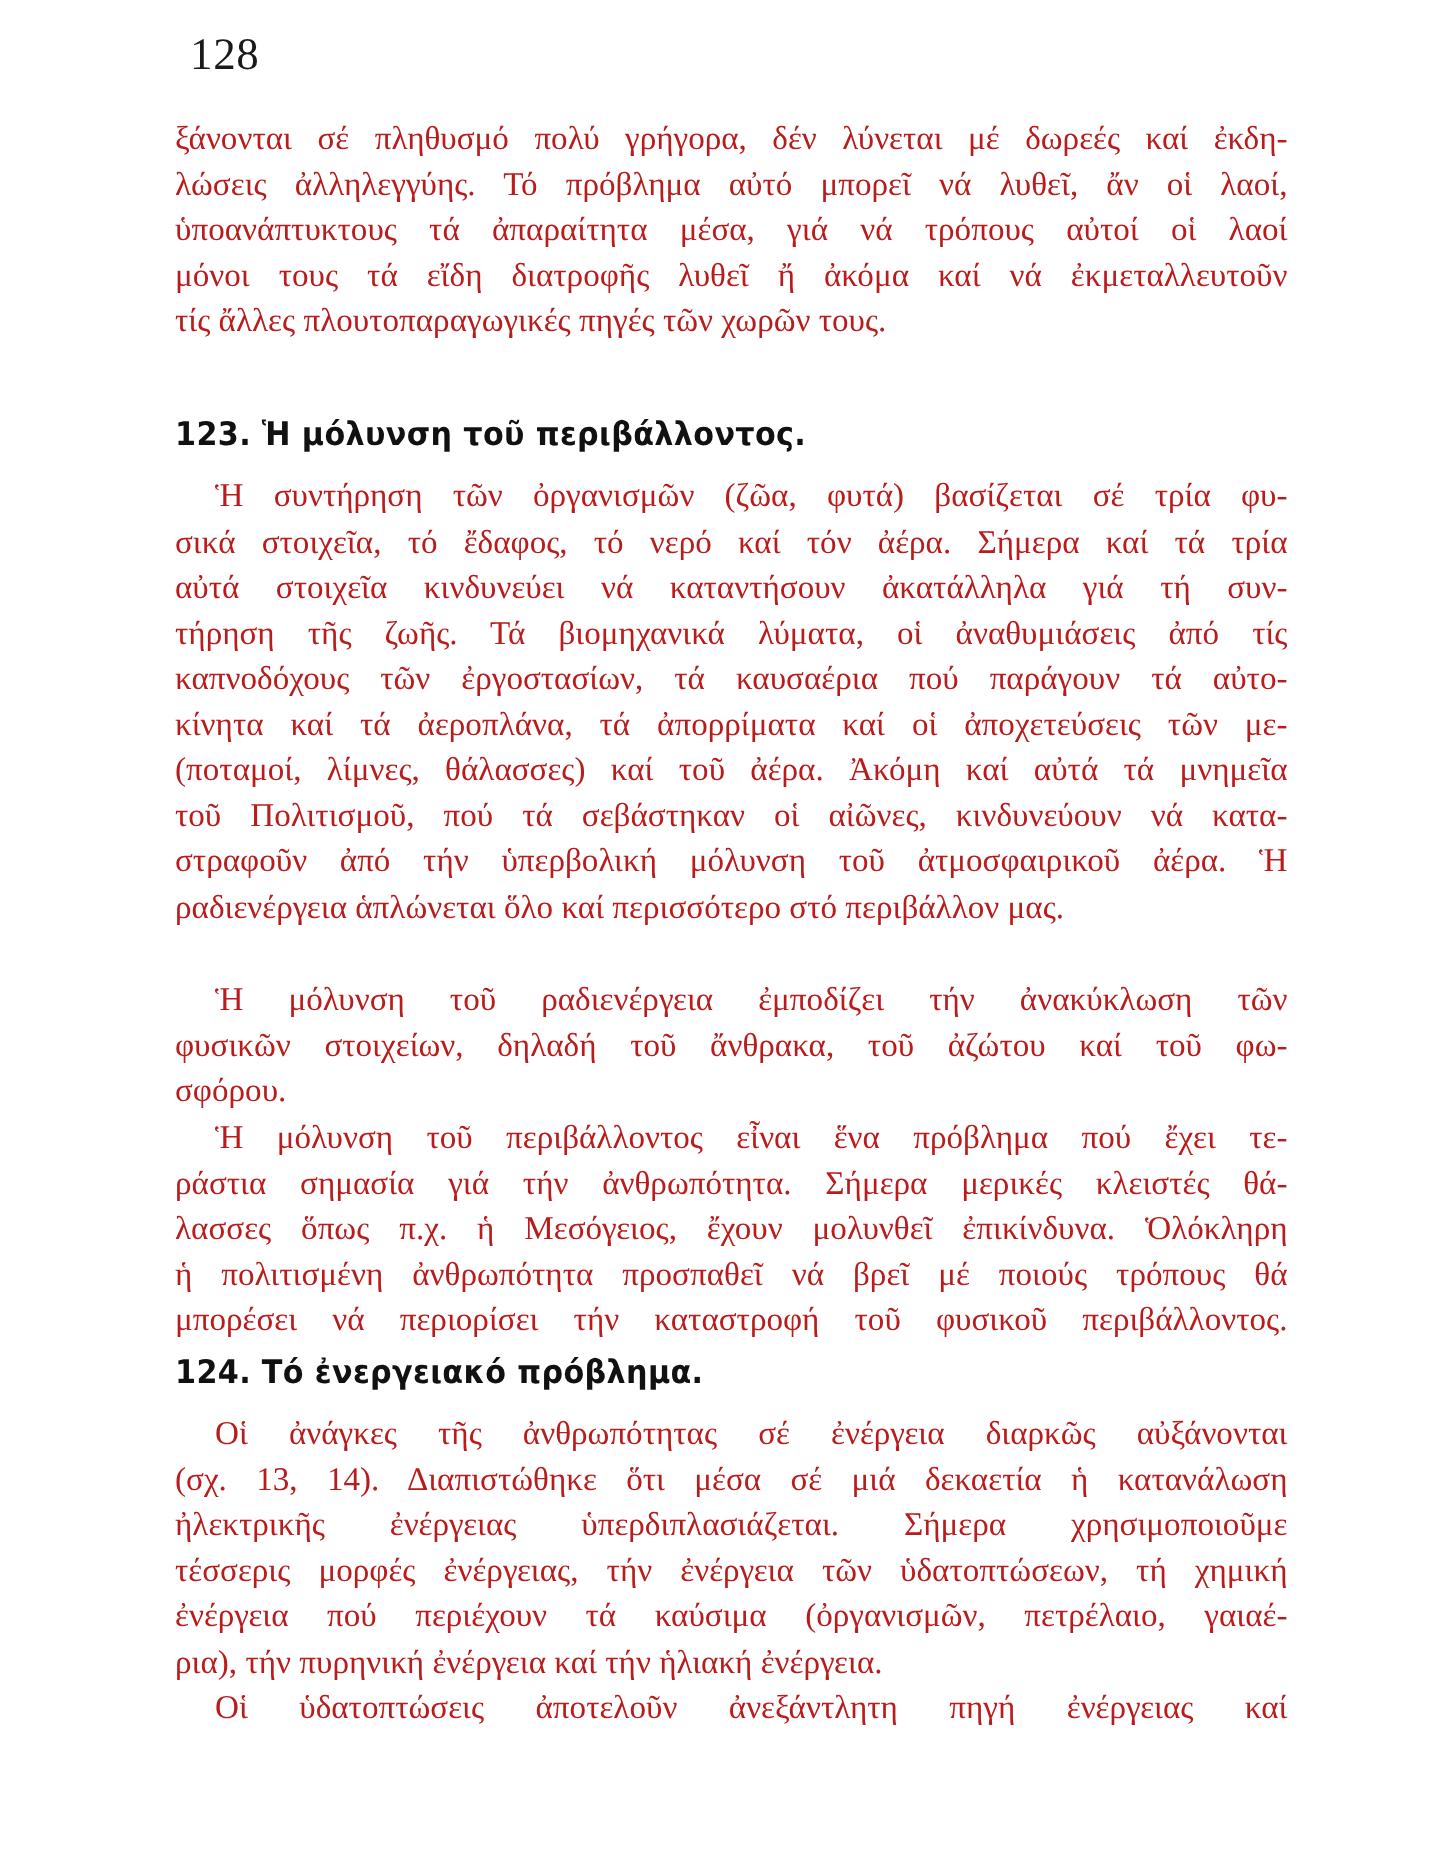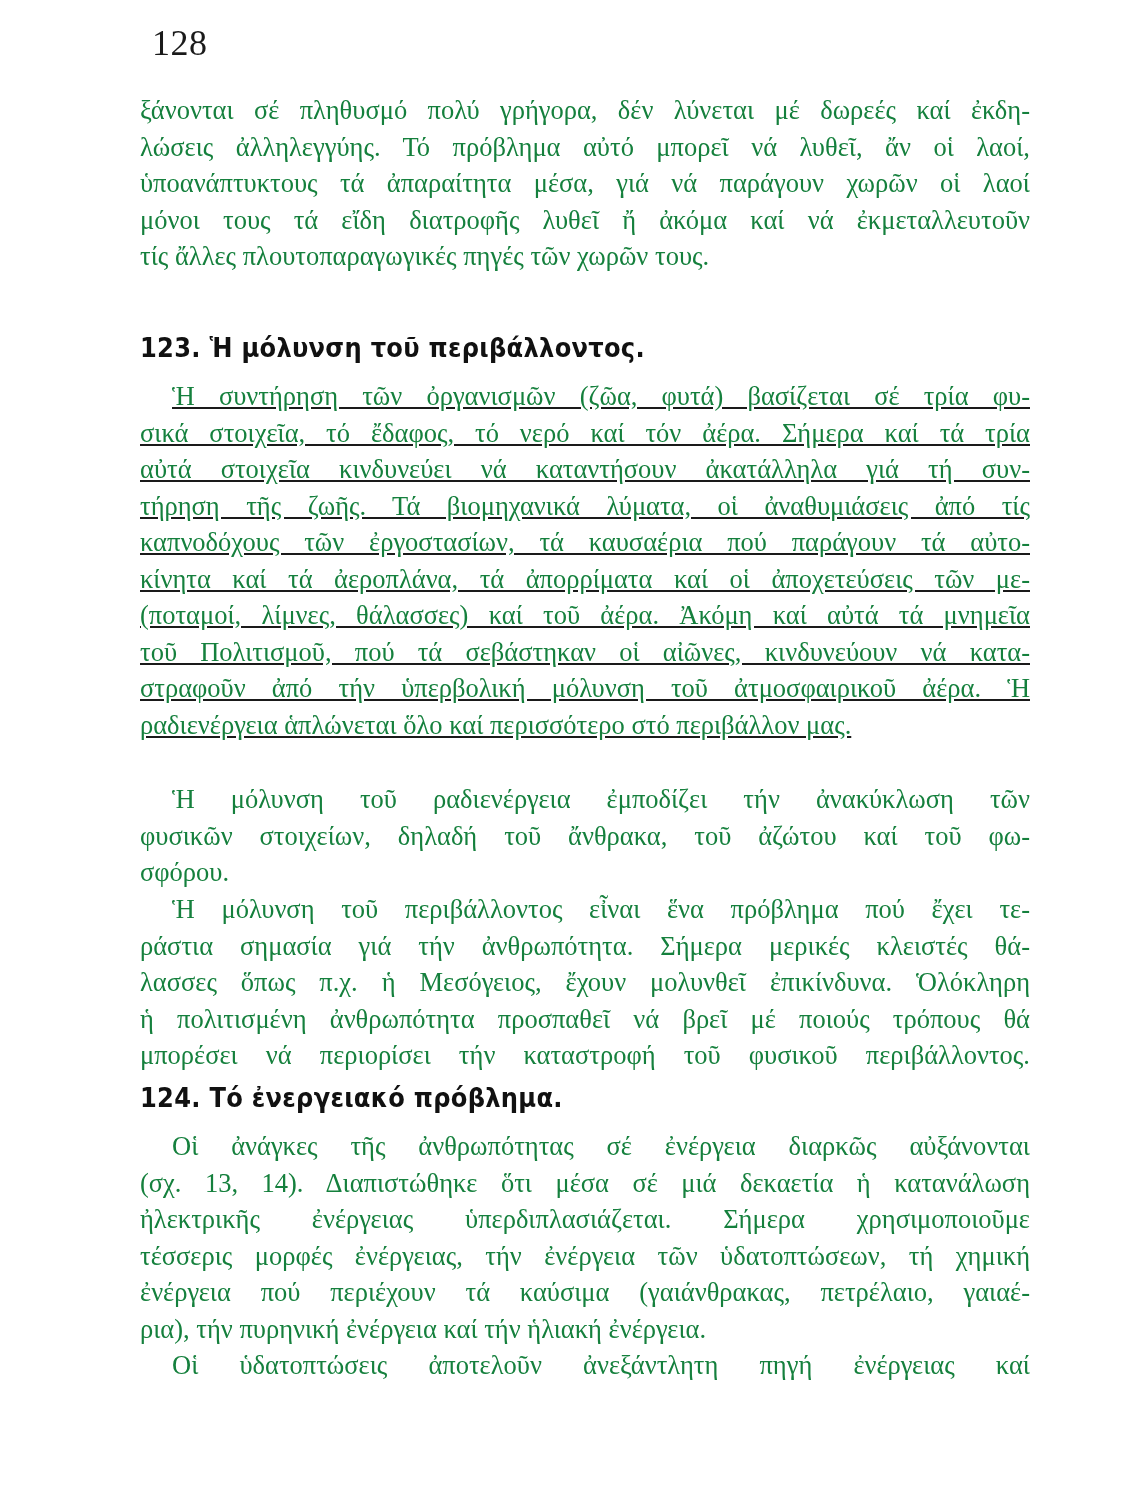--- a/index.html
+++ b/index.html
@@ -5,47 +5,47 @@
   html, body { margin: 0; padding: 0; background: #ffffff; }
   body { width: 1148px; height: 1500px; position: relative; overflow: hidden; color: #1a1a1a; }
   .page-number {
     position: absolute; left: 152px; top: 22px;
     font-family: "Liberation Serif", serif; font-size: 36px; letter-spacing: 0.5px;
   }
   .text-block { position: absolute; left: 140px; width: 890px; }
   .line {
     font-family: "Liberation Serif", serif; font-size: 26.5px;
     line-height: 36.5px; height: 36.5px; white-space: nowrap;
-    text-align: justify; text-align-last: justify; color: #15803d;
+    text-align: justify; text-align-last: justify; color: #b91c1c;
   }
   .line.last { text-align-last: left; }
   .line.indent { padding-left: 32px; }
   .heading {
     position: absolute; left: 140px;
     font-family: "DejaVu Sans", sans-serif; font-weight: bold; font-size: 26px;
     letter-spacing: 0.3px; color: #111;
     transform: scaleX(0.93); transform-origin: left center;
   }
 </style>
 </head>
 <body>
 
 <div class="page-number">128</div>
 
 <div class="text-block" style="top:92px;">
   <div class="line">ξάνονται σέ πληθυσμό πολύ γρήγορα, δέν λύνεται μέ δωρεές καί ἐκδη-</div>
   <div class="line">λώσεις ἀλληλεγγύης. Τό πρόβλημα αὐτό μπορεῖ νά λυθεῖ, ἄν οἱ λαοί,</div>
-  <div class="line">ὑποανάπτυκτους τά ἀπαραίτητα μέσα, γιά νά παράγουν χωρῶν οἱ λαοί</div>
+  <div class="line">ὑποανάπτυκτους τά ἀπαραίτητα μέσα, γιά νά τρόπους αὐτοί οἱ λαοί</div>
   <div class="line">μόνοι τους τά εἴδη διατροφῆς λυθεῖ ἤ ἀκόμα καί νά ἐκμεταλλευτοῦν</div>
   <div class="line last">τίς ἄλλες πλουτοπαραγωγικές πηγές τῶν χωρῶν τους.</div>
 </div>
 
 <div class="heading" style="top:333px;">123. Ἡ μόλυνση τοῦ περιβάλλοντος.</div>
 
-<div class="text-block" style="top:378px;text-decoration:underline;">
+<div class="text-block" style="top:378px;">
   <div class="line indent">Ἡ συντήρηση τῶν ὀργανισμῶν (ζῶα, φυτά) βασίζεται σέ τρία φυ-</div>
   <div class="line">σικά στοιχεῖα, τό ἔδαφος, τό νερό καί τόν ἀέρα. Σήμερα καί τά τρία</div>
   <div class="line">αὐτά στοιχεῖα κινδυνεύει νά καταντήσουν ἀκατάλληλα γιά τή συν-</div>
   <div class="line">τήρηση τῆς ζωῆς. Τά βιομηχανικά λύματα, οἱ ἀναθυμιάσεις ἀπό τίς</div>
   <div class="line">καπνοδόχους τῶν ἐργοστασίων, τά καυσαέρια πού παράγουν τά αὐτο-</div>
   <div class="line">κίνητα καί τά ἀεροπλάνα, τά ἀπορρίματα καί οἱ ἀποχετεύσεις τῶν με-</div>
   <div class="line">(ποταμοί, λίμνες, θάλασσες) καί τοῦ ἀέρα. Ἀκόμη καί αὐτά τά μνημεῖα</div>
   <div class="line">τοῦ Πολιτισμοῦ, πού τά σεβάστηκαν οἱ αἰῶνες, κινδυνεύουν νά κατα-</div>
   <div class="line">στραφοῦν ἀπό τήν ὑπερβολική μόλυνση τοῦ ἀτμοσφαιρικοῦ ἀέρα. Ἡ</div>
   <div class="line last">ραδιενέργεια ἁπλώνεται ὅλο καί περισσότερο στό περιβάλλον μας.</div>
@@ -65,19 +65,19 @@
   <div class="line">μπορέσει νά περιορίσει τήν καταστροφή τοῦ φυσικοῦ περιβάλλοντος.</div>
 </div>
 
 <div class="heading" style="top:1083px;">124. Τό ἐνεργειακό πρόβλημα.</div>
 
 <div class="text-block" style="top:1128px;">
   <div class="line indent">Οἱ ἀνάγκες τῆς ἀνθρωπότητας σέ ἐνέργεια διαρκῶς αὐξάνονται</div>
   <div class="line">(σχ. 13, 14). Διαπιστώθηκε ὅτι μέσα σέ μιά δεκαετία ἡ κατανάλωση</div>
   <div class="line">ἠλεκτρικῆς ἐνέργειας ὑπερδιπλασιάζεται. Σήμερα χρησιμοποιοῦμε</div>
   <div class="line">τέσσερις μορφές ἐνέργειας, τήν ἐνέργεια τῶν ὑδατοπτώσεων, τή χημική</div>
-  <div class="line">ἐνέργεια πού περιέχουν τά καύσιμα (γαιάνθρακας, πετρέλαιο, γαιαέ-</div>
+  <div class="line">ἐνέργεια πού περιέχουν τά καύσιμα (ὀργανισμῶν, πετρέλαιο, γαιαέ-</div>
   <div class="line last">ρια), τήν πυρηνική ἐνέργεια καί τήν ἡλιακή ἐνέργεια.</div>
 </div>
 
 <div class="text-block" style="top:1347px;">
   <div class="line indent">Οἱ ὑδατοπτώσεις ἀποτελοῦν ἀνεξάντλητη πηγή ἐνέργειας καί</div>
 </div>
 
 </body></html>

